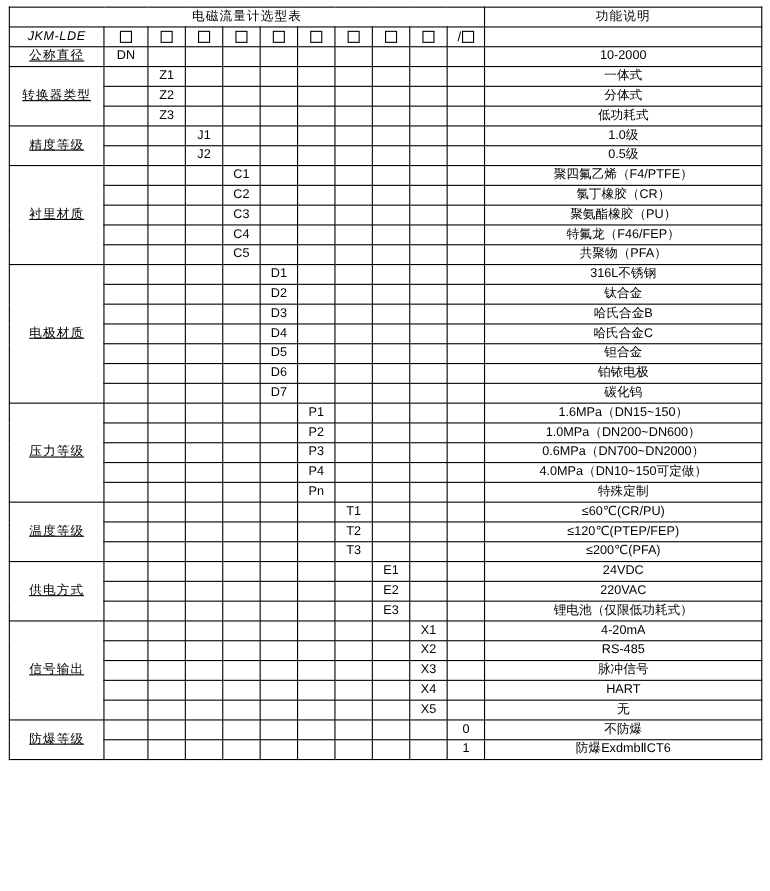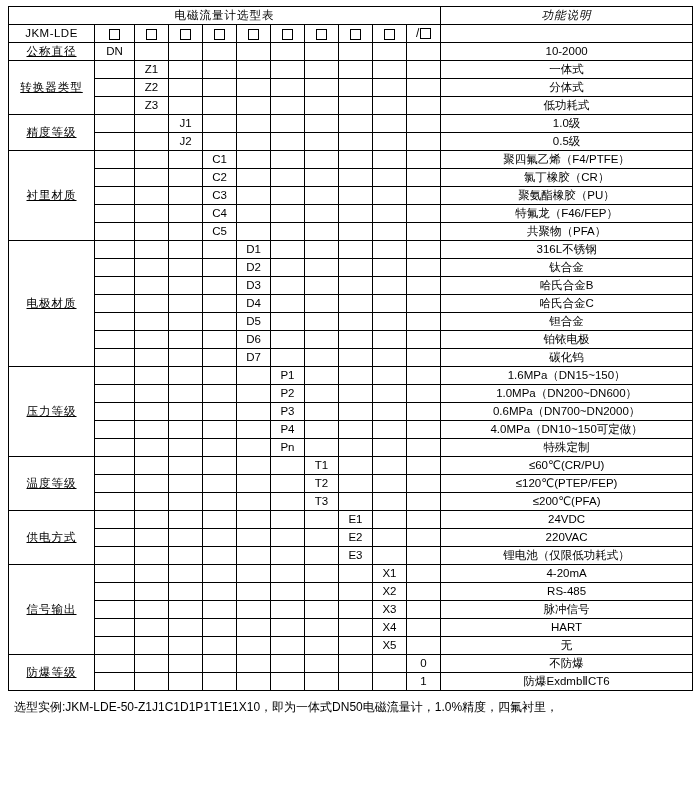--- a/index.html
+++ b/index.html
@@ -41,25 +41,25 @@
   }
   td.hdr-title{
     font-size:13.5px;
     letter-spacing:1px;
     height:22px;
     margin-left:48px;
   }
   td.hdr-func{
     font-size:13.5px;
     letter-spacing:1px;
-    font-style:italic;
   }
   td.model{
     font-size:13px;
     letter-spacing:0.5px;
+    font-style:italic;
   }
   td.box{
     font-size:12px;
   }
   .sq{
     display:inline-block;
     width:9px;height:9px;
     border:1px solid #000;
     vertical-align:middle;
   }
@@ -594,15 +594,14 @@
           <td></td>
           <td></td>
           <td></td>
           <td class="code">1</td>
           <td class="desc">防爆ExdmbⅡCT6</td>
         </tr>
       </tbody>
   </table>
 
   <div class="notes">
-    <div>选型实例:JKM-LDE-50-Z1J1C1D1P1T1E1X10，即为一体式DN50电磁流量计，1.0%精度，四氟衬里，</div>
   </div>
 </div>
 
 </body></html>

